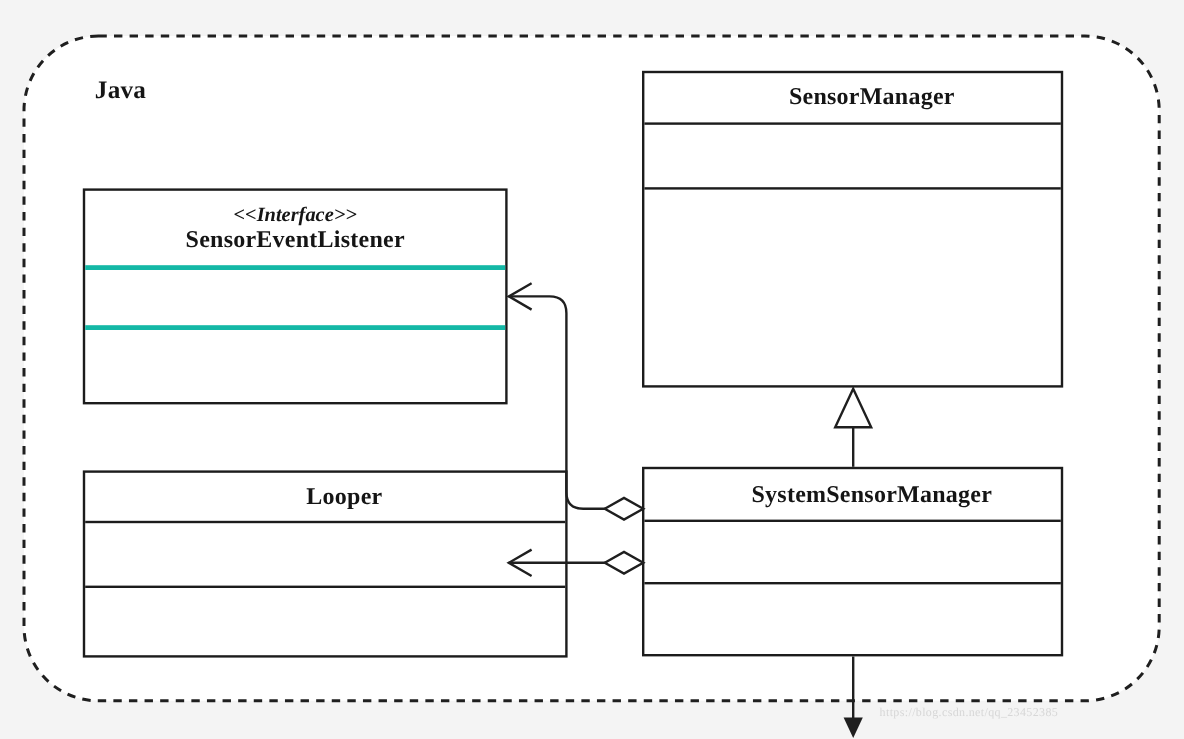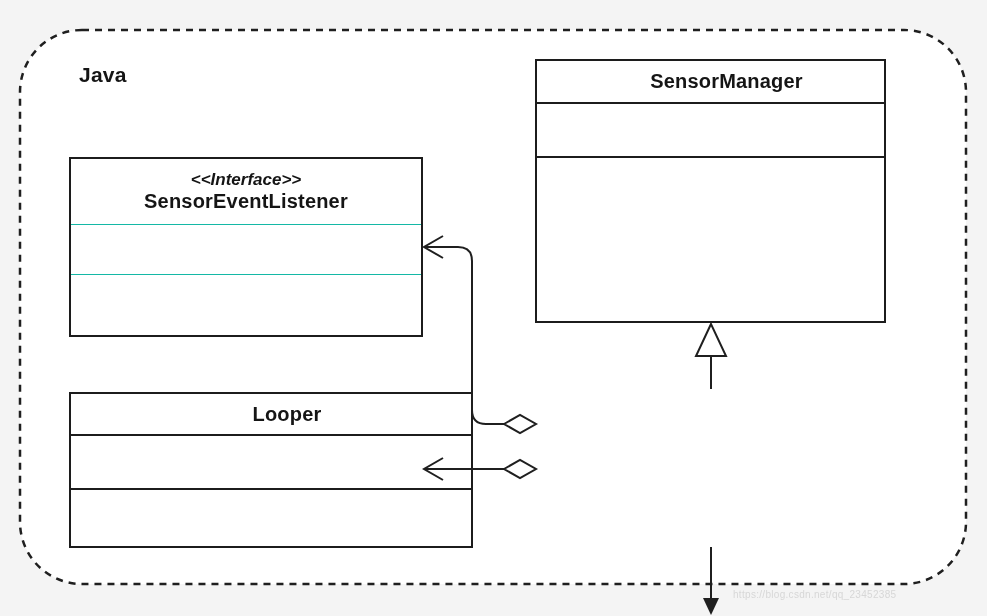--- a/index.html
+++ b/index.html
@@ -5,21 +5,21 @@
   html, body {
     margin: 0;
     padding: 0;
     background: #f4f4f4;
   }
   .stage {
     position: relative;
     width: 987px;
     height: 616px;
     background: #f4f4f4;
-    font-family: Liberation Sans, sans-serif;
+    font-family: Liberation Serif, serif;
     overflow: hidden;
     color: #151515;
   }
   .layer-svg {
     position: absolute;
     left: 0; top: 0;
     width: 987px; height: 616px;
     pointer-events: none;
   }
   .frame-label {
@@ -51,21 +51,21 @@
     letter-spacing: 0.2px;
     white-space: nowrap;
   }
   .stereotype {
     font-size: 17px;
     font-weight: bold;
     font-style: italic;
     white-space: nowrap;
   }
   .div-dark   { border-bottom: 2px solid #1c1c1c; padding-left: 32px; }
-  .div-light  { border-bottom: 1px solid #14b8a6; }
+  .div-light  { border-bottom: 4px solid #14b8a6; }
 
   
   #box-sensor-event-listener { left: 69px; top: 157px; width: 354px; height: 180px; }
   #box-sensor-event-listener .head { height: 66px; }
   #box-sensor-event-listener .mid  { height: 50px; }
   #box-sensor-event-listener .bot  { height: 60px; }
 
   
   #box-sensor-manager { left: 535px; top: 59px; width: 351px; height: 264px; }
   #box-sensor-manager .head { height: 43px; }
@@ -133,20 +133,27 @@
   </div>
 
   <div class="uml-box" id="box-looper">
     <div class="sec head div-dark">
       <div class="cname">Looper</div>
     </div>
     <div class="sec mid div-dark"></div>
     <div class="sec bot"></div>
   </div>
 
+  <div class="uml-box" id="box-system-sensor-manager">
+    <div class="sec head div-dark">
+      <div class="cname">SystemSensorManager</div>
+    </div>
+    <div class="sec mid div-dark"></div>
+    <div class="sec bot"></div>
+  </div>
 
   <svg class="layer-svg" viewBox="0 0 987 616" xmlns="http://www.w3.org/2000/svg">
 
     <g>
       <line x1="711" y1="389" x2="711" y2="356" stroke="#1f1f1f" stroke-width="2"></line>
       <polygon points="711,324 696,356 726,356" fill="#ffffff" stroke="#1f1f1f" stroke-width="2"></polygon>
     </g>
 
     <g>
       <path d="M 424 247 L 458 247 Q 472 247 472 261 L 472 410 Q 472 424 486 424 L 505 424" fill="none" stroke="#1f1f1f" stroke-width="2"></path>

